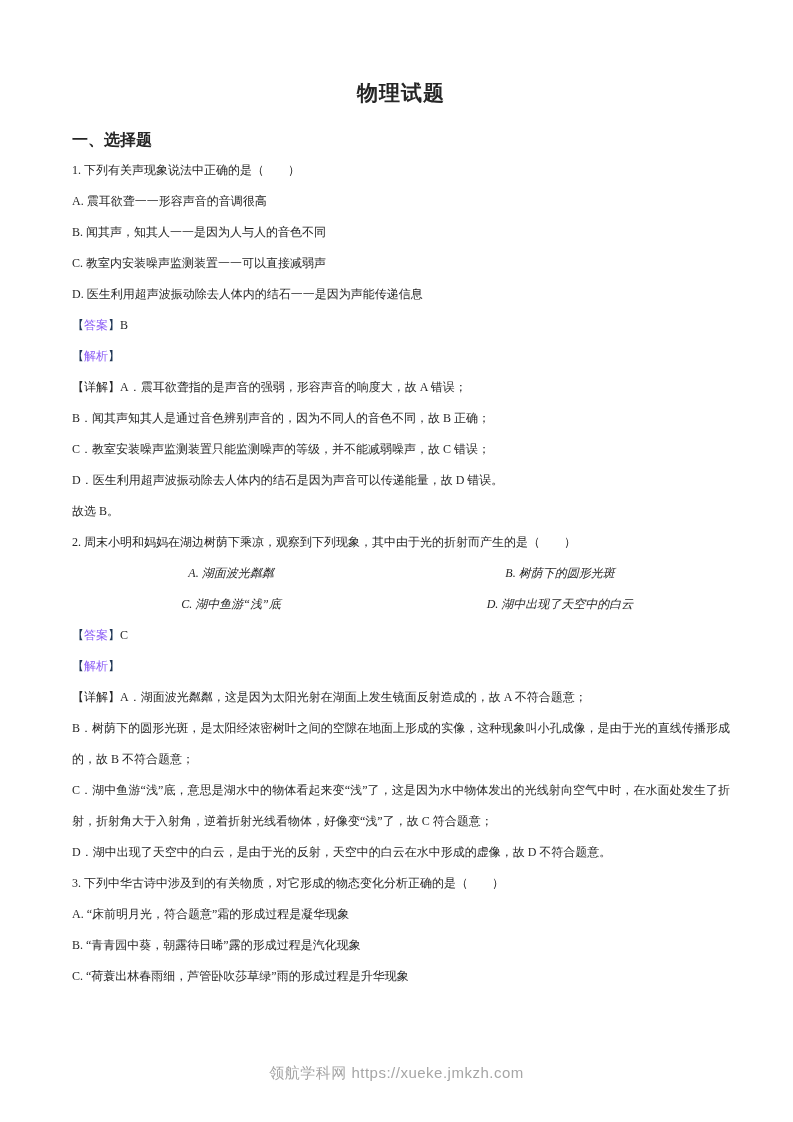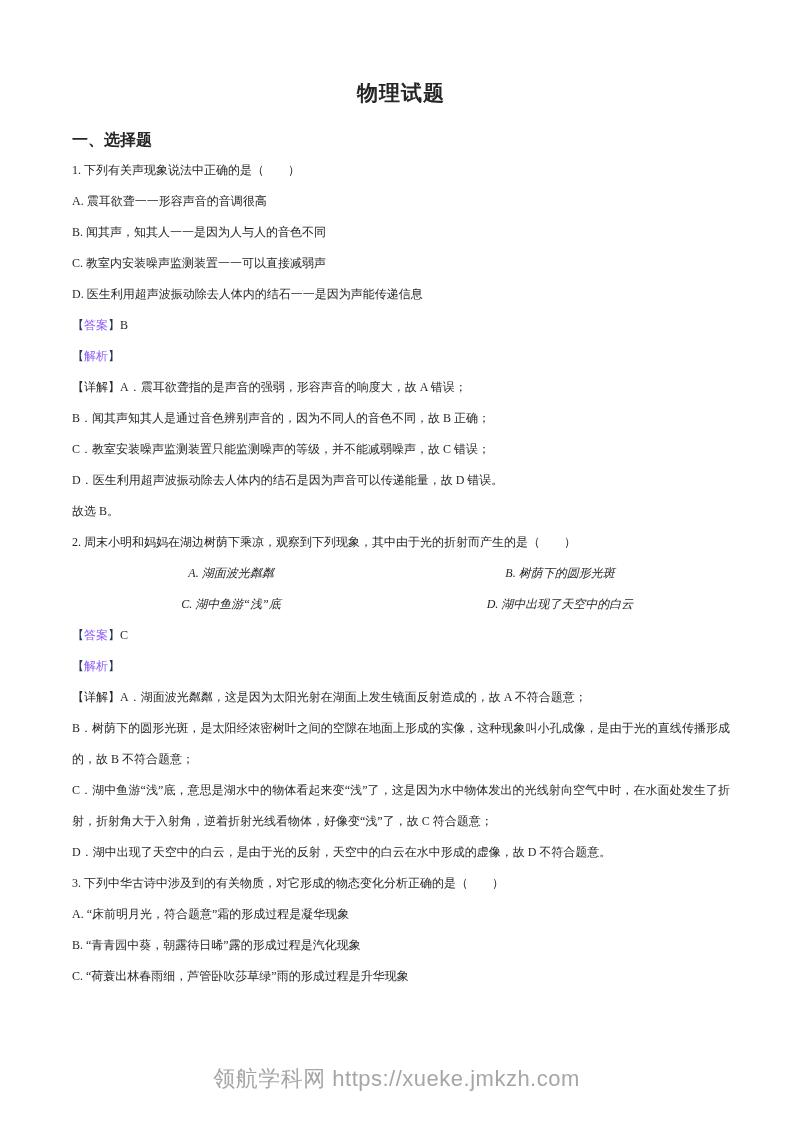--- a/index.html
+++ b/index.html
@@ -52,21 +52,21 @@
   }
   .bk   { color: #1f3655; }
   .lbl  { color: #8b5cf6; }
   .watermark {
     position: absolute;
     left: 0;
     top: 1064px;
     width: 100%;
     text-align: center;
     font-family: "Liberation Sans", "DejaVu Sans", sans-serif;
-    font-size: 22px;
+    font-size: 15px;
     color: #a6a6a6;
     letter-spacing: 0.5px;
   }
 </style>
 </head>
 <body>
 
 <div class="page">
   <div class="content">
 

